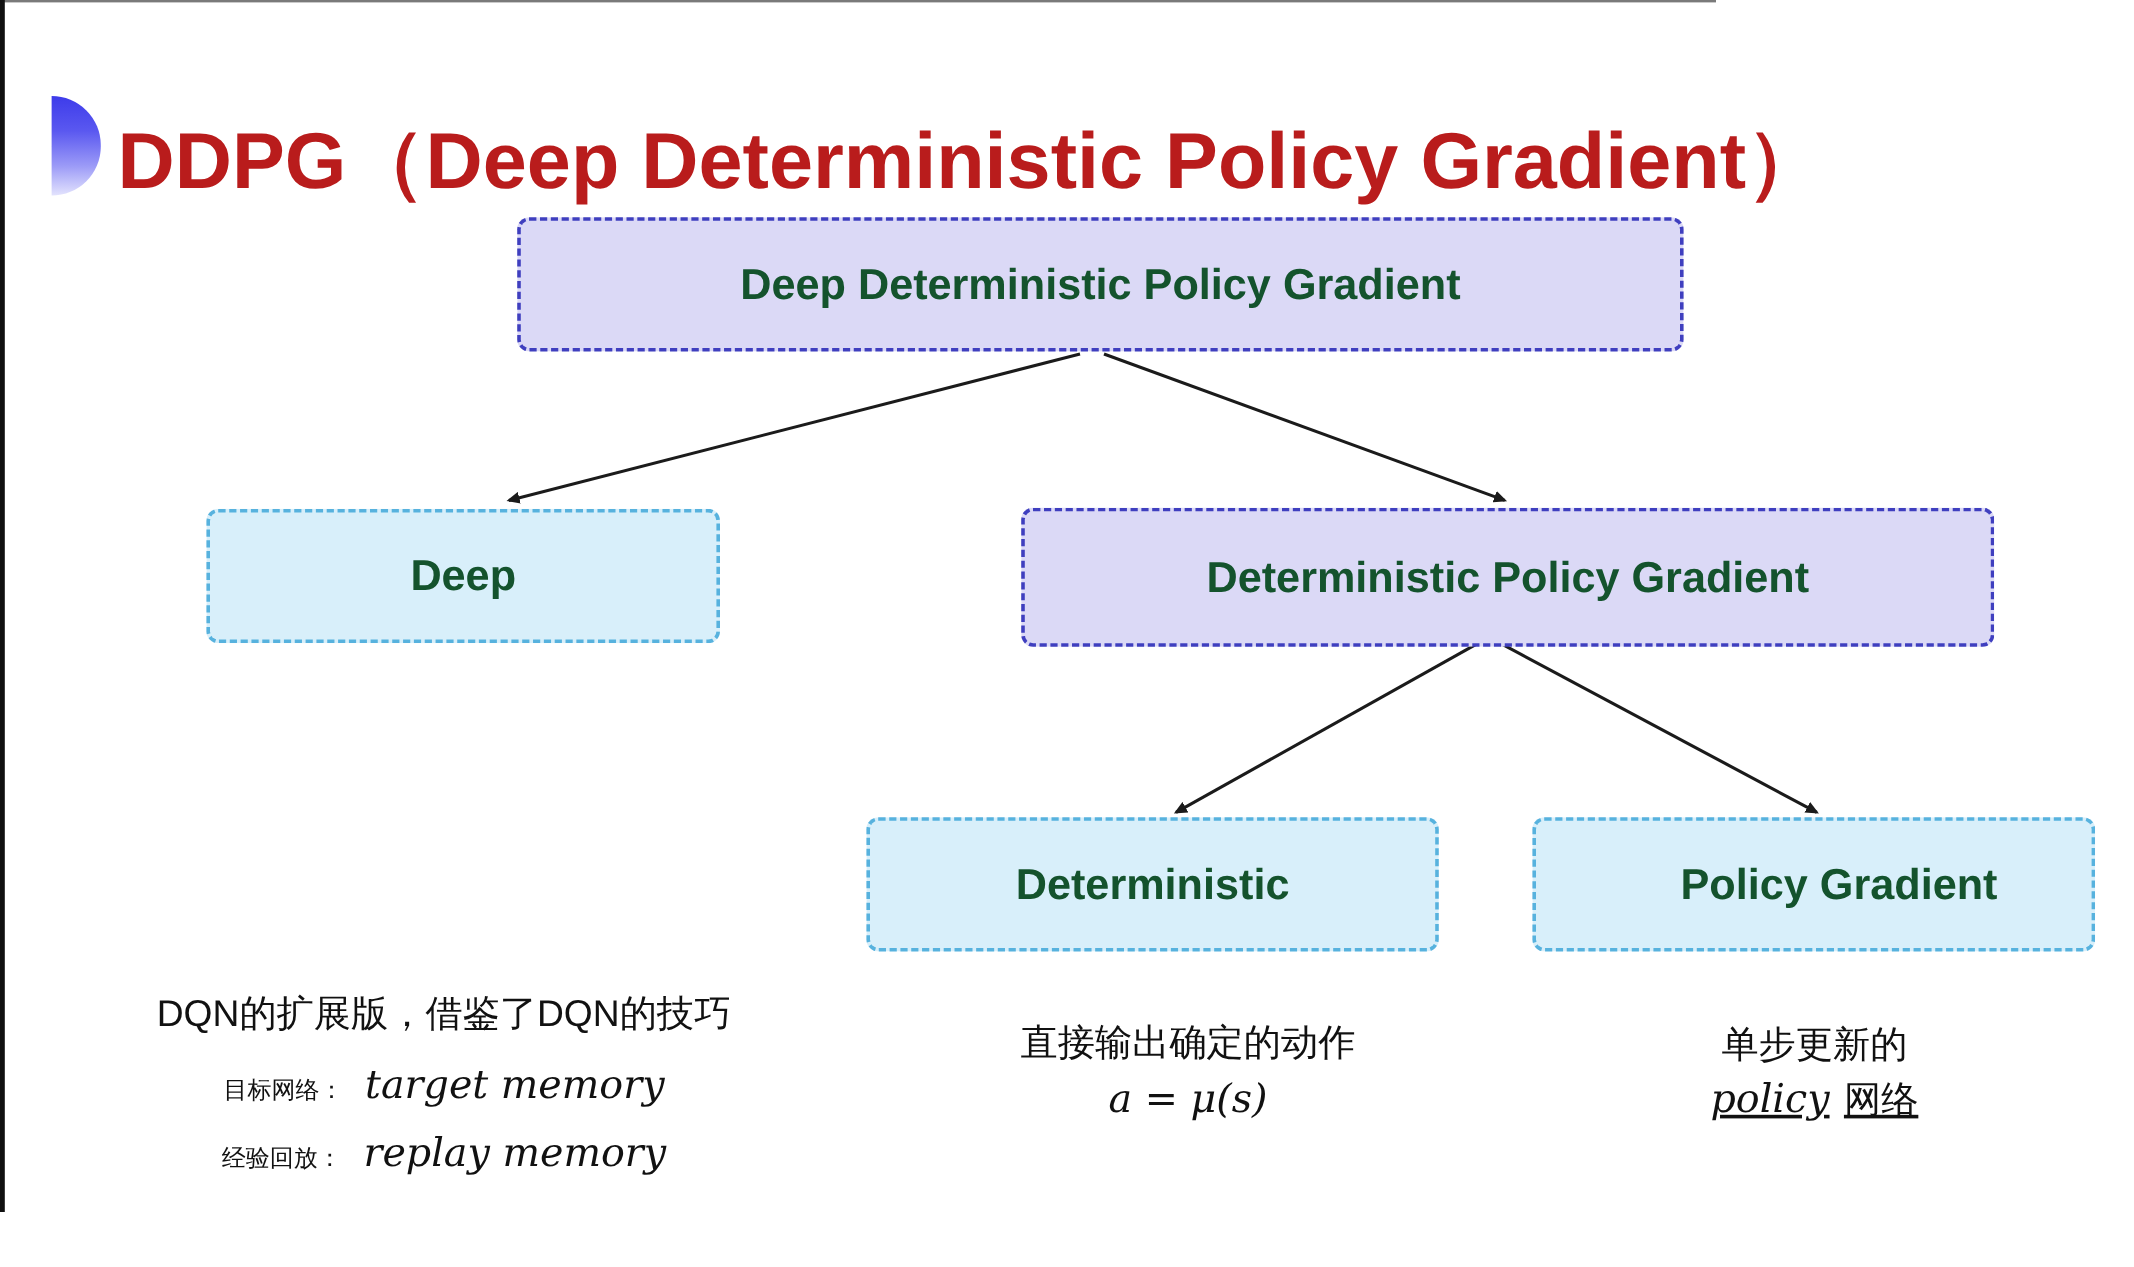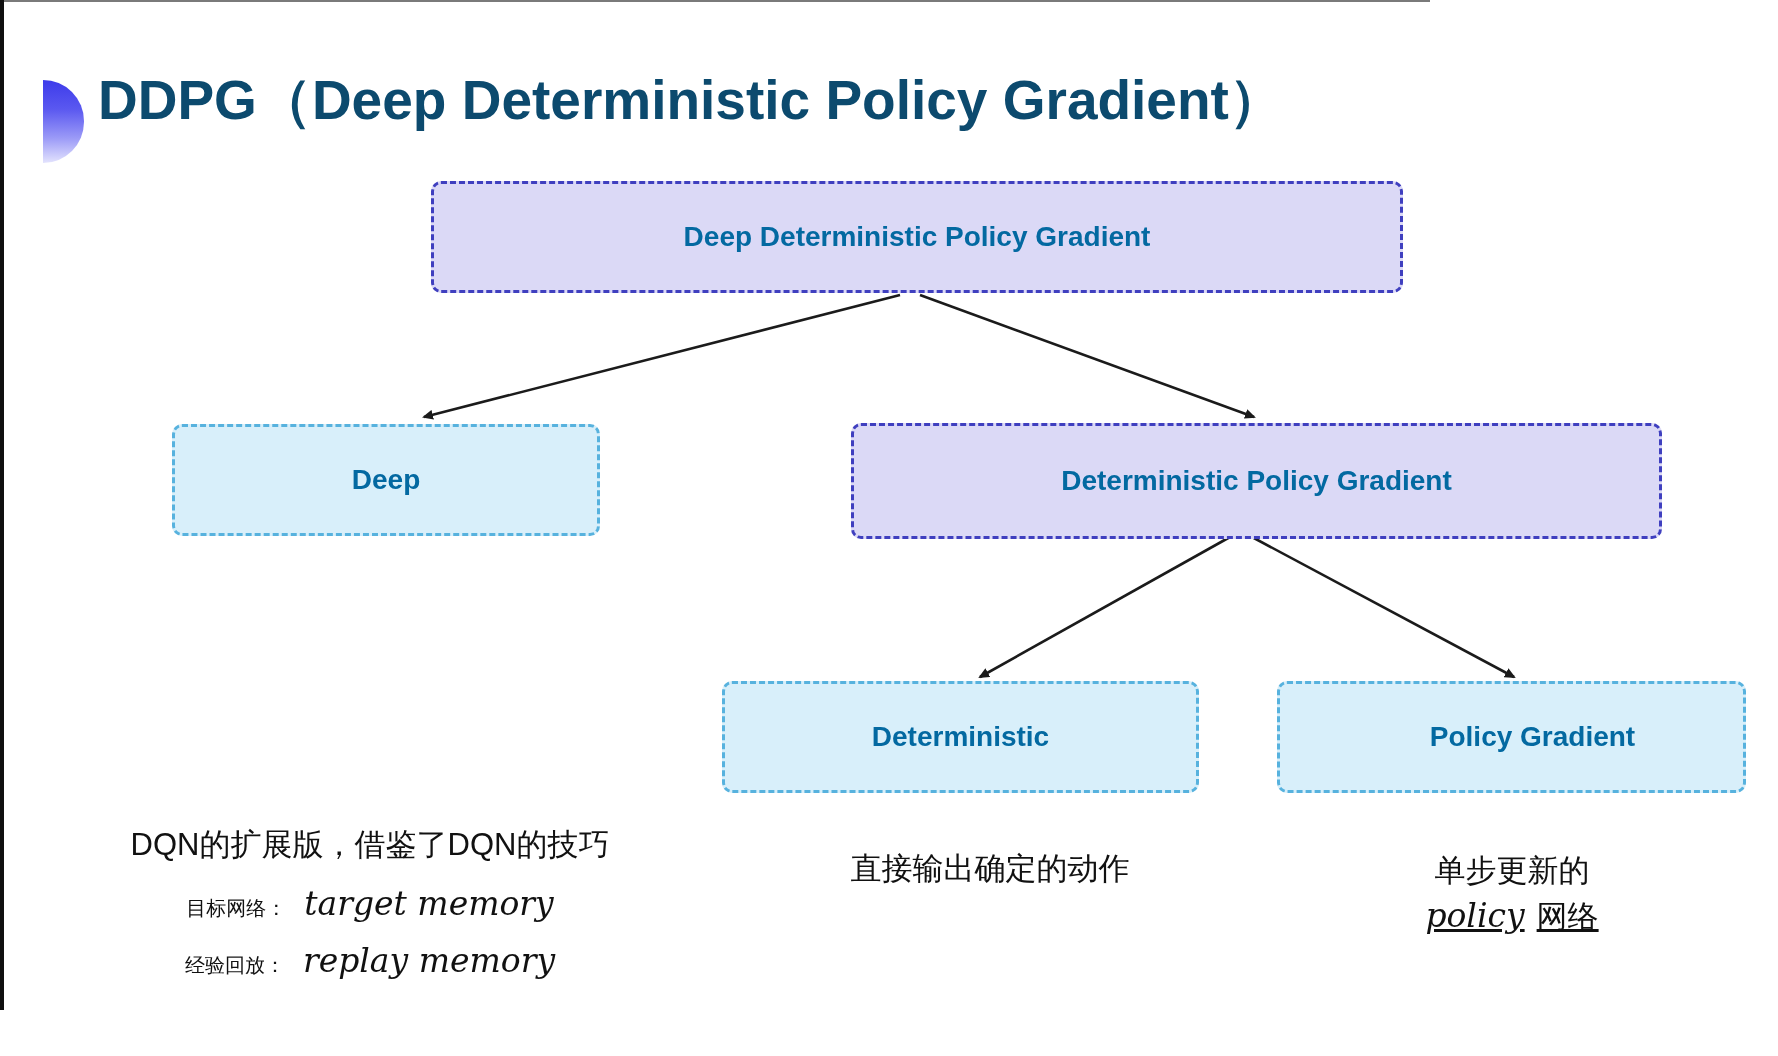--- a/index.html
+++ b/index.html
@@ -15,29 +15,29 @@
   }
   .frame-top{
     position:absolute;left:0;top:0;width:1430px;height:2px;background:#7a7a7a;
   }
   .bullet{
     position:absolute;left:43px;top:80px;width:41px;height:83px;
     border-radius:0 83px 83px 0;
     background:linear-gradient(180deg,#3d3bea 0%,#5a58f0 35%,#9b9af7 70%,#e3e3fd 100%);
   }
   .page-title{
-    position:absolute;left:98px;top:64px;width:1400px;
-    font-size:55px;font-weight:600;color:#0c4a6e;
+    position:absolute;left:98px;top:90px;width:1400px;
+    font-size:66px;font-weight:600;color:#b91c1c;
     letter-spacing:0px;white-space:nowrap;
   }
   .node{
     position:absolute;
     display:flex;align-items:center;justify-content:center;
     border-radius:10px;
-    font-size:28px;font-weight:600;color:#0369a1;
+    font-size:36px;font-weight:600;color:#14532d;
     box-sizing:border-box;
     text-align:center;
   }
   .node.purple{
     background:#dbd9f6;
     border:3px dashed #3f3fbf;
   }
   .node.cyan{
     background:#d8effa;
     border:3px dashed #57b2de;
@@ -137,20 +137,21 @@
       <span class="math">target memory</span>
     </div>
     <div class="ann-row">
       <span class="cjk-label">经验回放：</span>
       <span class="math">replay memory</span>
     </div>
   </div>
 
   <div class="annotation ann-mid">
     <div class="ann-line">直接输出确定的动作</div>
+    <div class="formula">a = μ(s)</div>
   </div>
 
   <div class="annotation ann-right">
     <div class="ann-line">单步更新的</div>
     <div class="mixed-line">
       <span class="math inline-first">policy</span><span>网络</span>
     </div>
   </div>
 
 </div>

